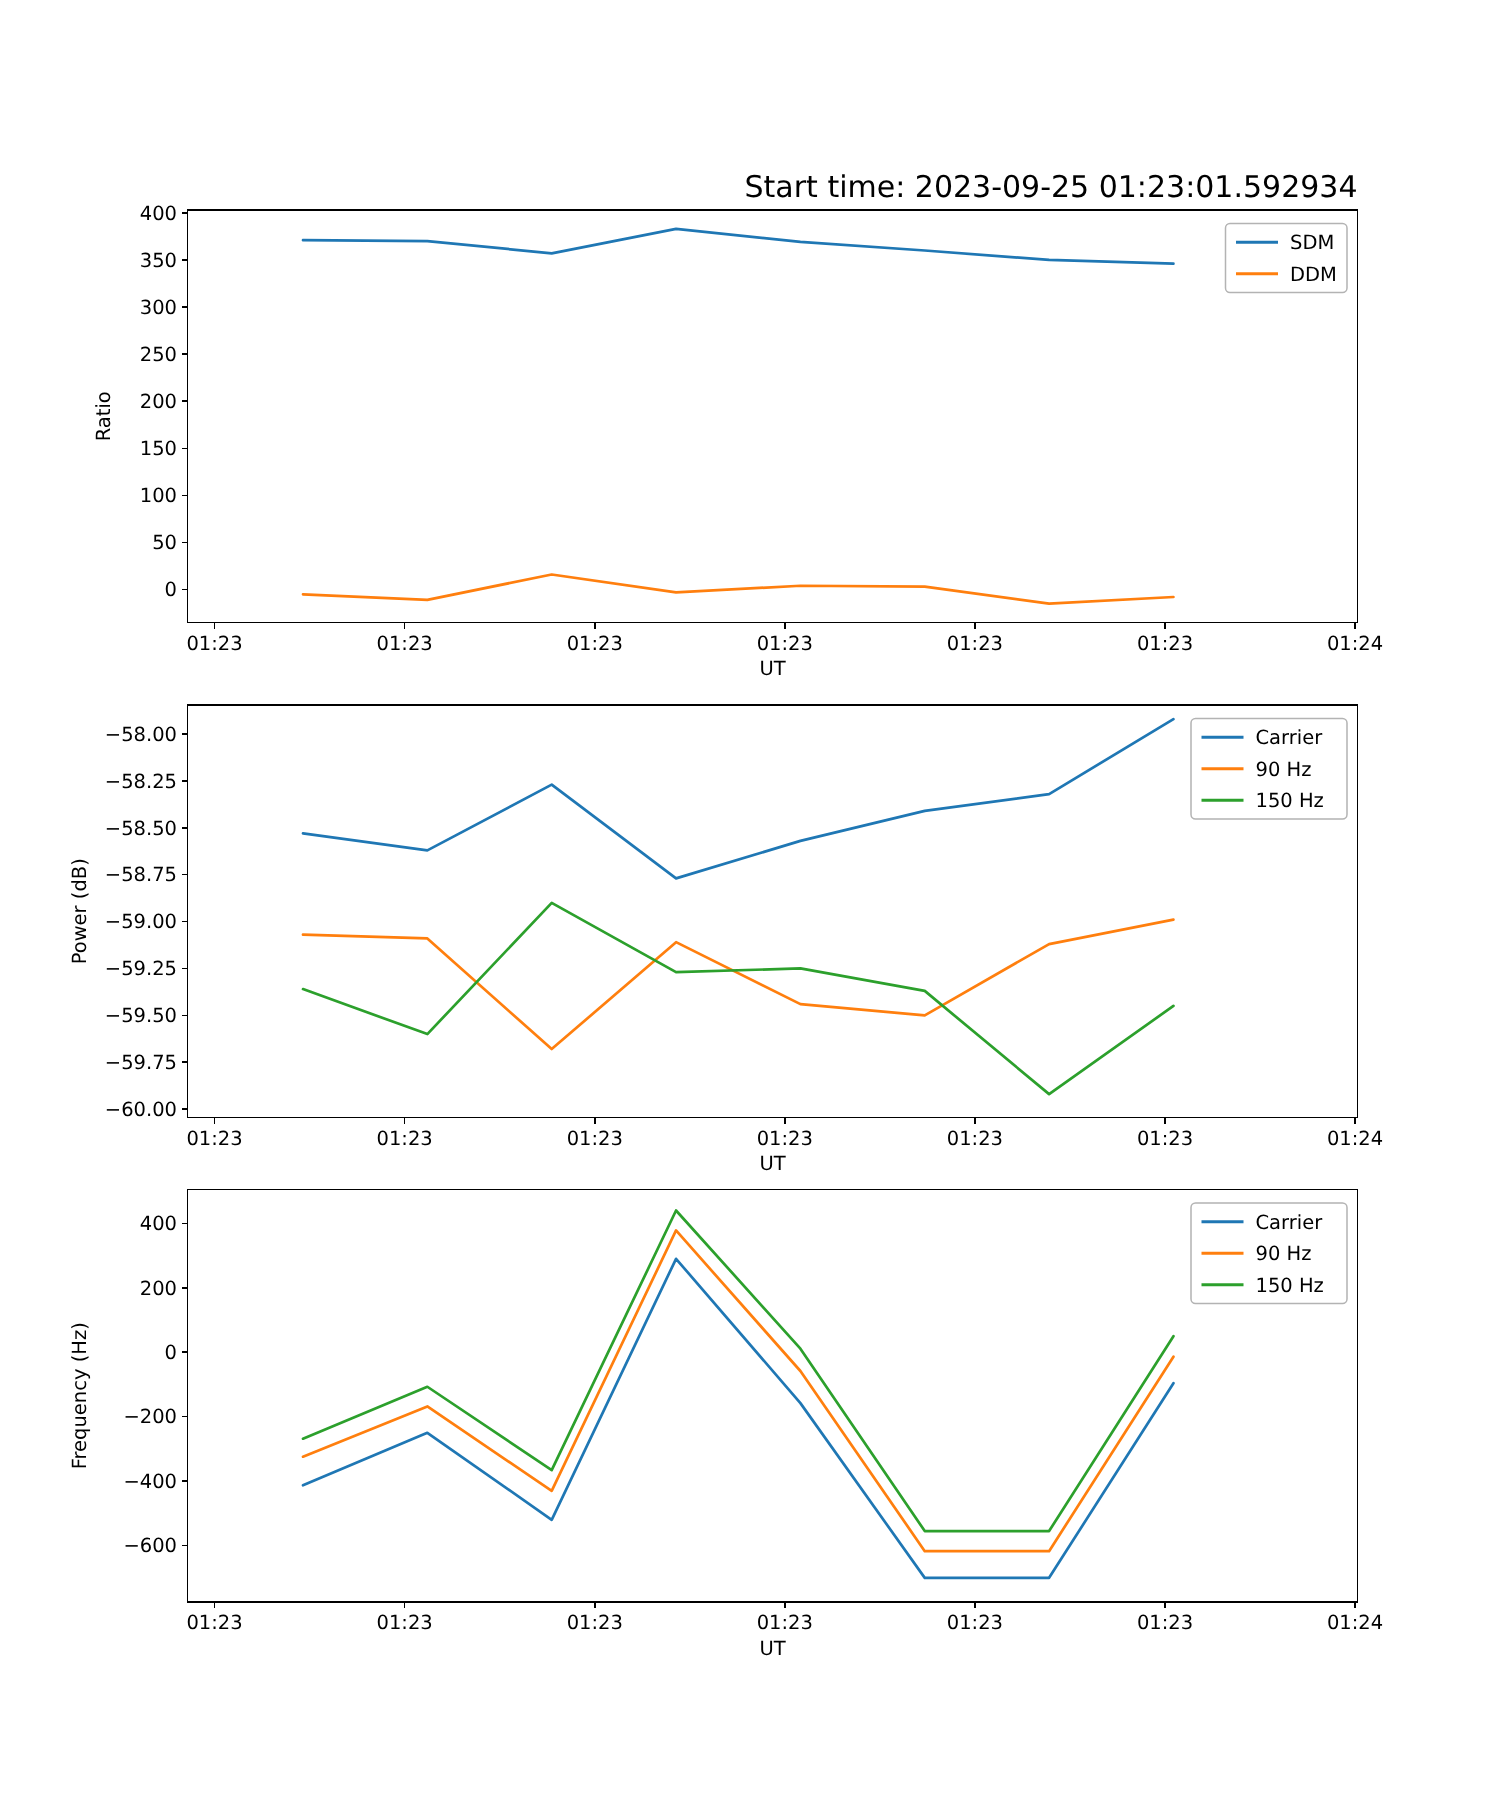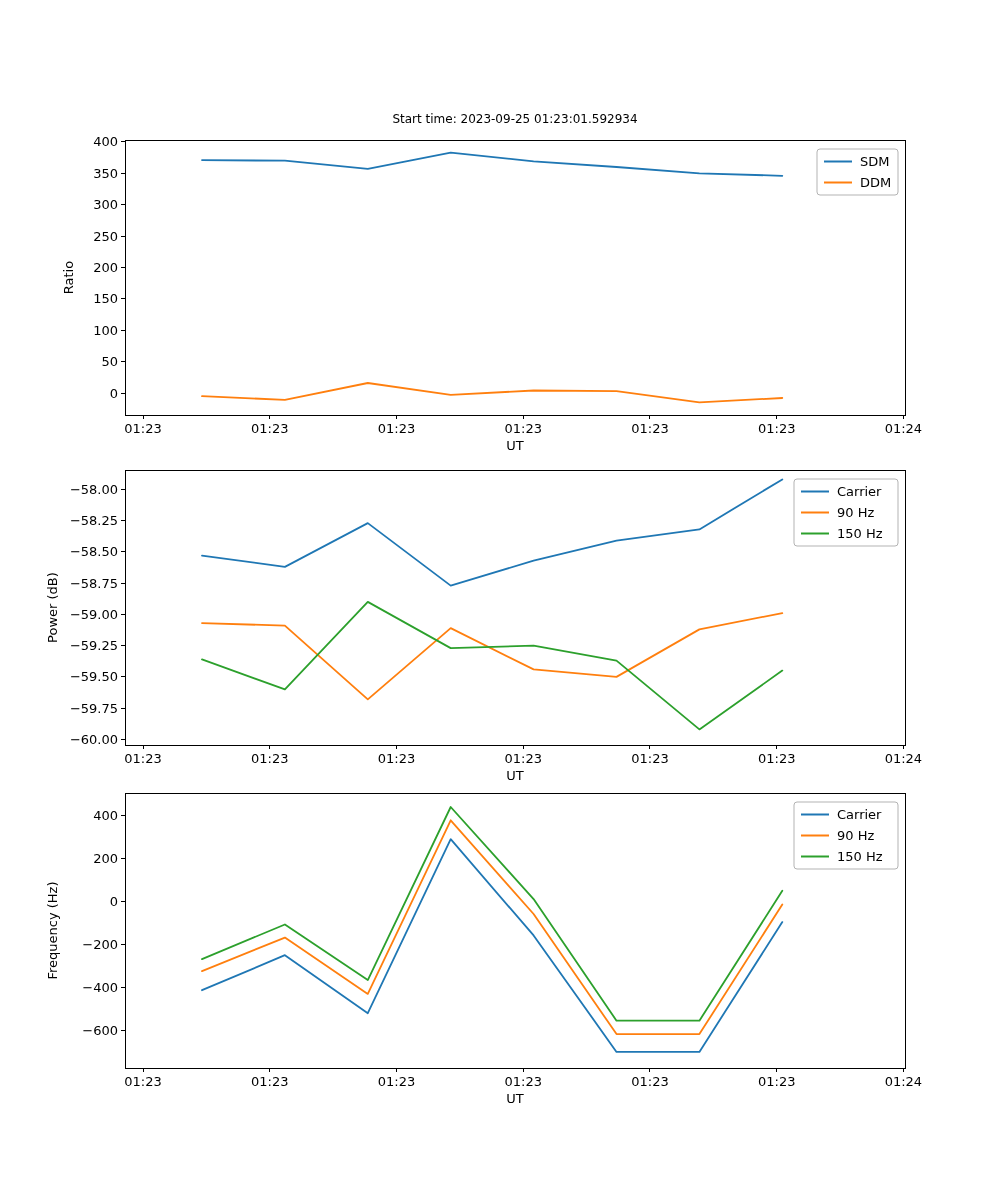--- a/index.html
+++ b/index.html
@@ -8,22 +8,22 @@
     width: 1000px;
     height: 1200px;
     background: #ffffff;
     font-family: "DejaVu Sans", "Liberation Sans", sans-serif;
   }
   .chart-title {
     position: absolute;
     left: 125px;
     top: 112px;
     width: 780px;
-    text-align: center;
-    font-size: 12px;
+    text-align: right;
+    font-size: 20px;
     color: #000000;
     white-space: nowrap;
   }
   svg text {
     font-family: "DejaVu Sans", "Liberation Sans", sans-serif;
     fill: #000000;
   }
 </style>
 </head>
 <body>

